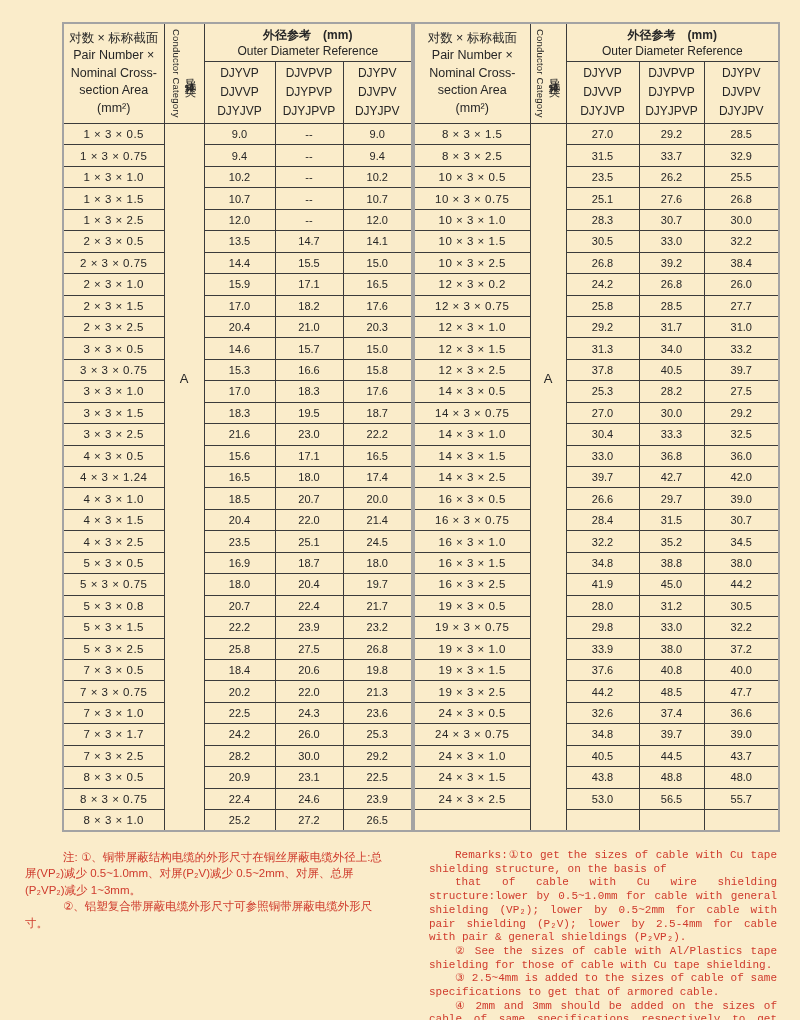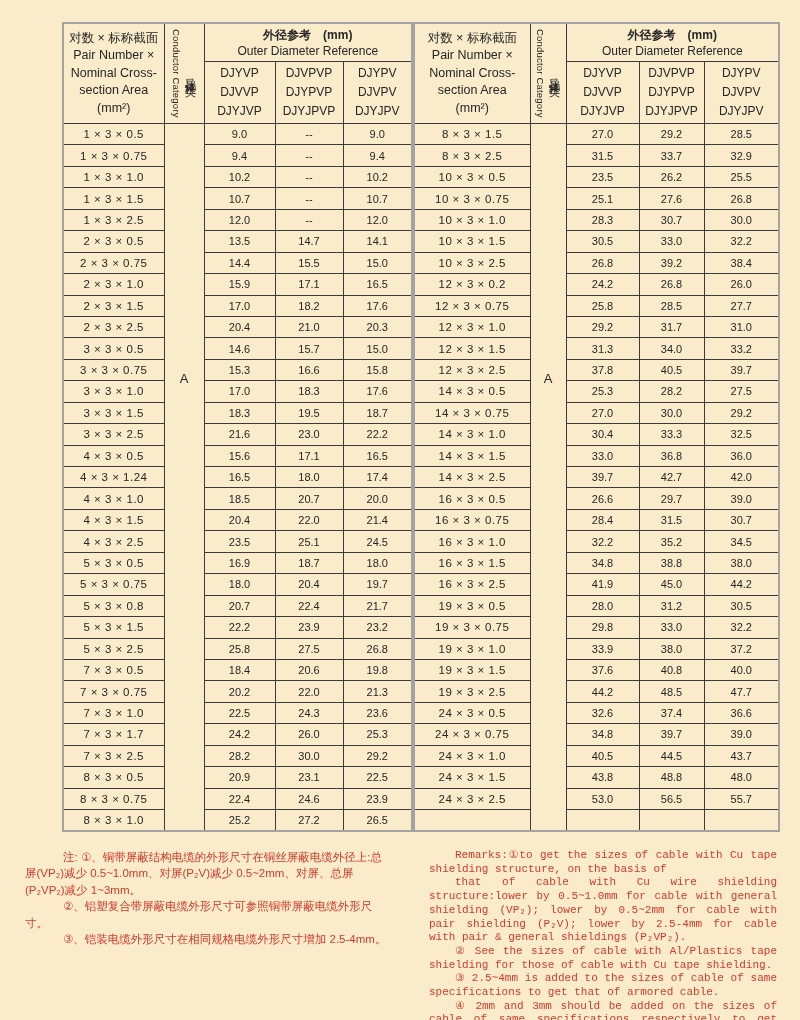--- a/index.html
+++ b/index.html
@@ -562,21 +562,20 @@
           </tr>
         </tbody>
     </table>
 
   </div>
 
   <div class="notes">
     <div class="notes-zh">
       <p>注: ①、铜带屏蔽结构电缆的外形尺寸在铜丝屏蔽电缆外径上:总屏(VP₂)减少 0.5~1.0mm、对屏(P₂V)减少 0.5~2mm、对屏、总屏(P₂VP₂)减少 1~3mm。</p>
       <p>②、铝塑复合带屏蔽电缆外形尺寸可参照铜带屏蔽电缆外形尺寸。</p>
-      <p>③、铠装电缆外形尺寸在相同规格电缆外形尺寸增加 2.5-4mm。</p>
     </div>
     <div class="notes-en">
       <p>Remarks:①to get the sizes of cable with Cu tape shielding structure, on the basis of</p>
       <p>that of cable with Cu wire shielding structure:lower by 0.5~1.0mm for cable with general shielding (VP₂); lower by 0.5~2mm for cable with pair shielding (P₂V); lower by 2.5-4mm for cable with pair &amp; general shieldings (P₂VP₂).</p>
       <p>② See the sizes of cable with Al/Plastics tape shielding for those of cable with Cu tape shielding.</p>
       <p>③ 2.5~4mm is added to the sizes of cable of same specifications to get that of armored cable.</p>
       <p>④ 2mm and 3mm should be added on the sizes of cable of same specifications respectively to get those of B structure cable and R structure cable.</p>
     </div>
   </div>
 

